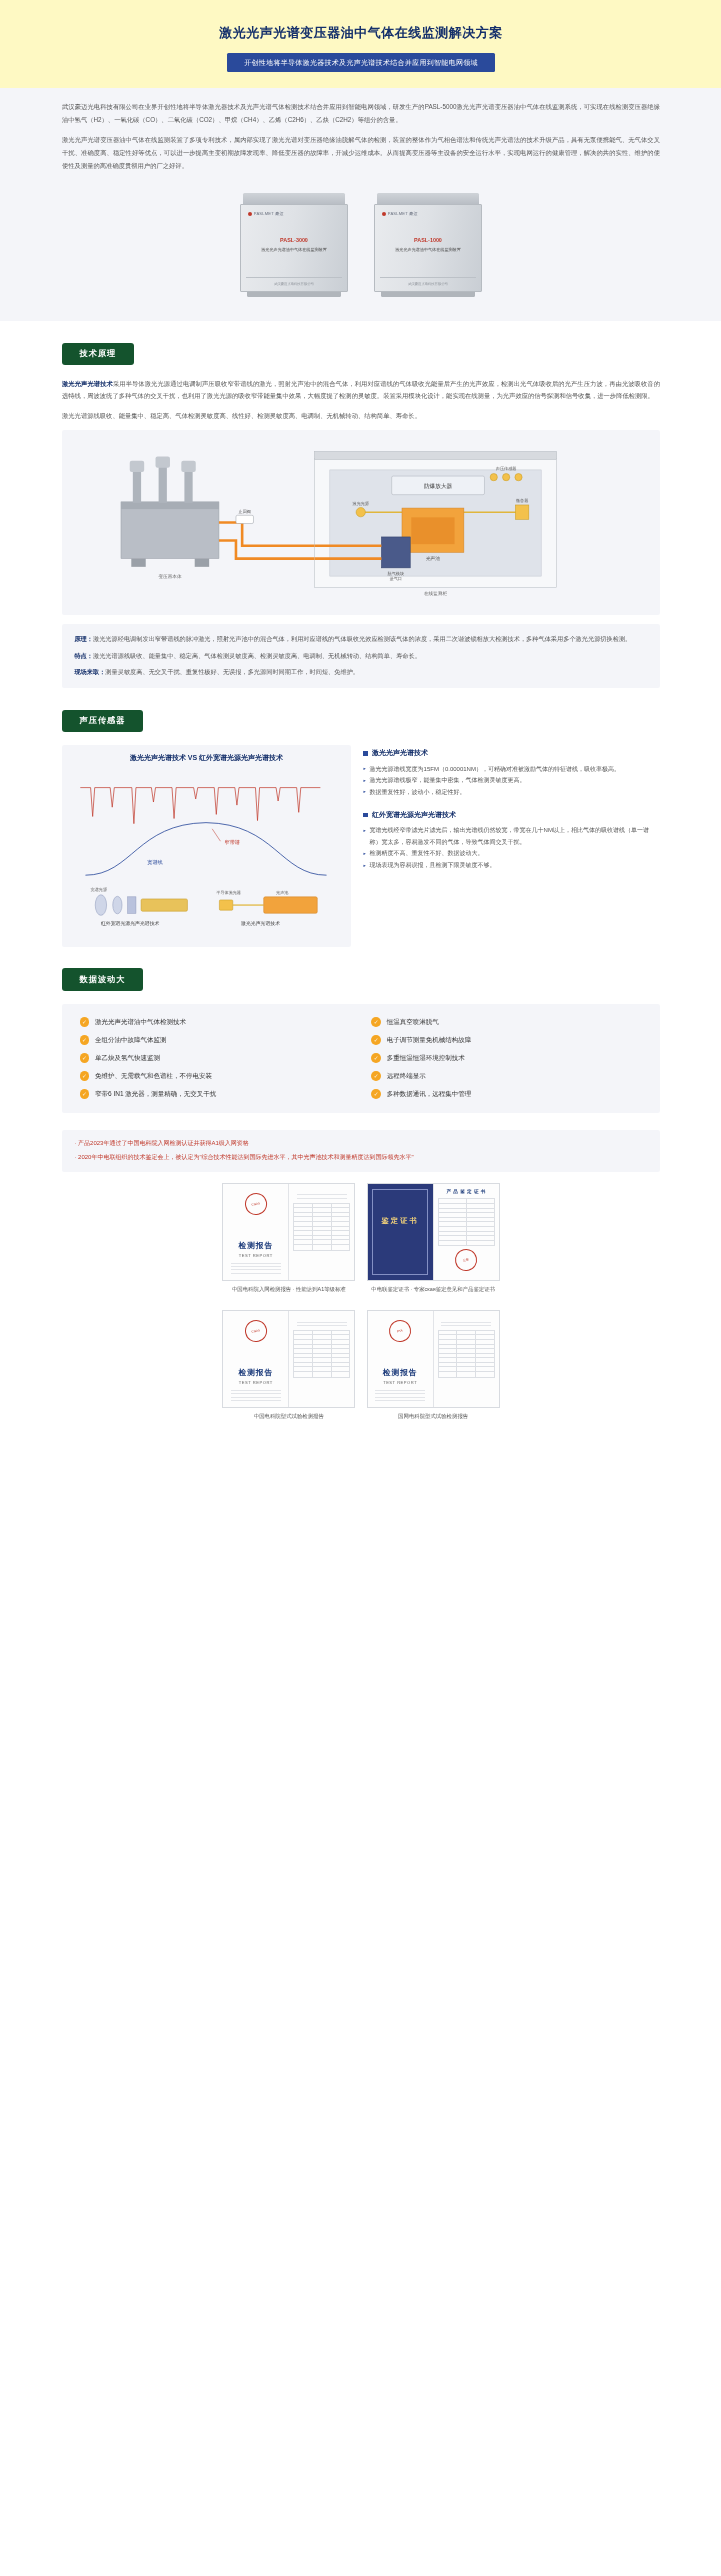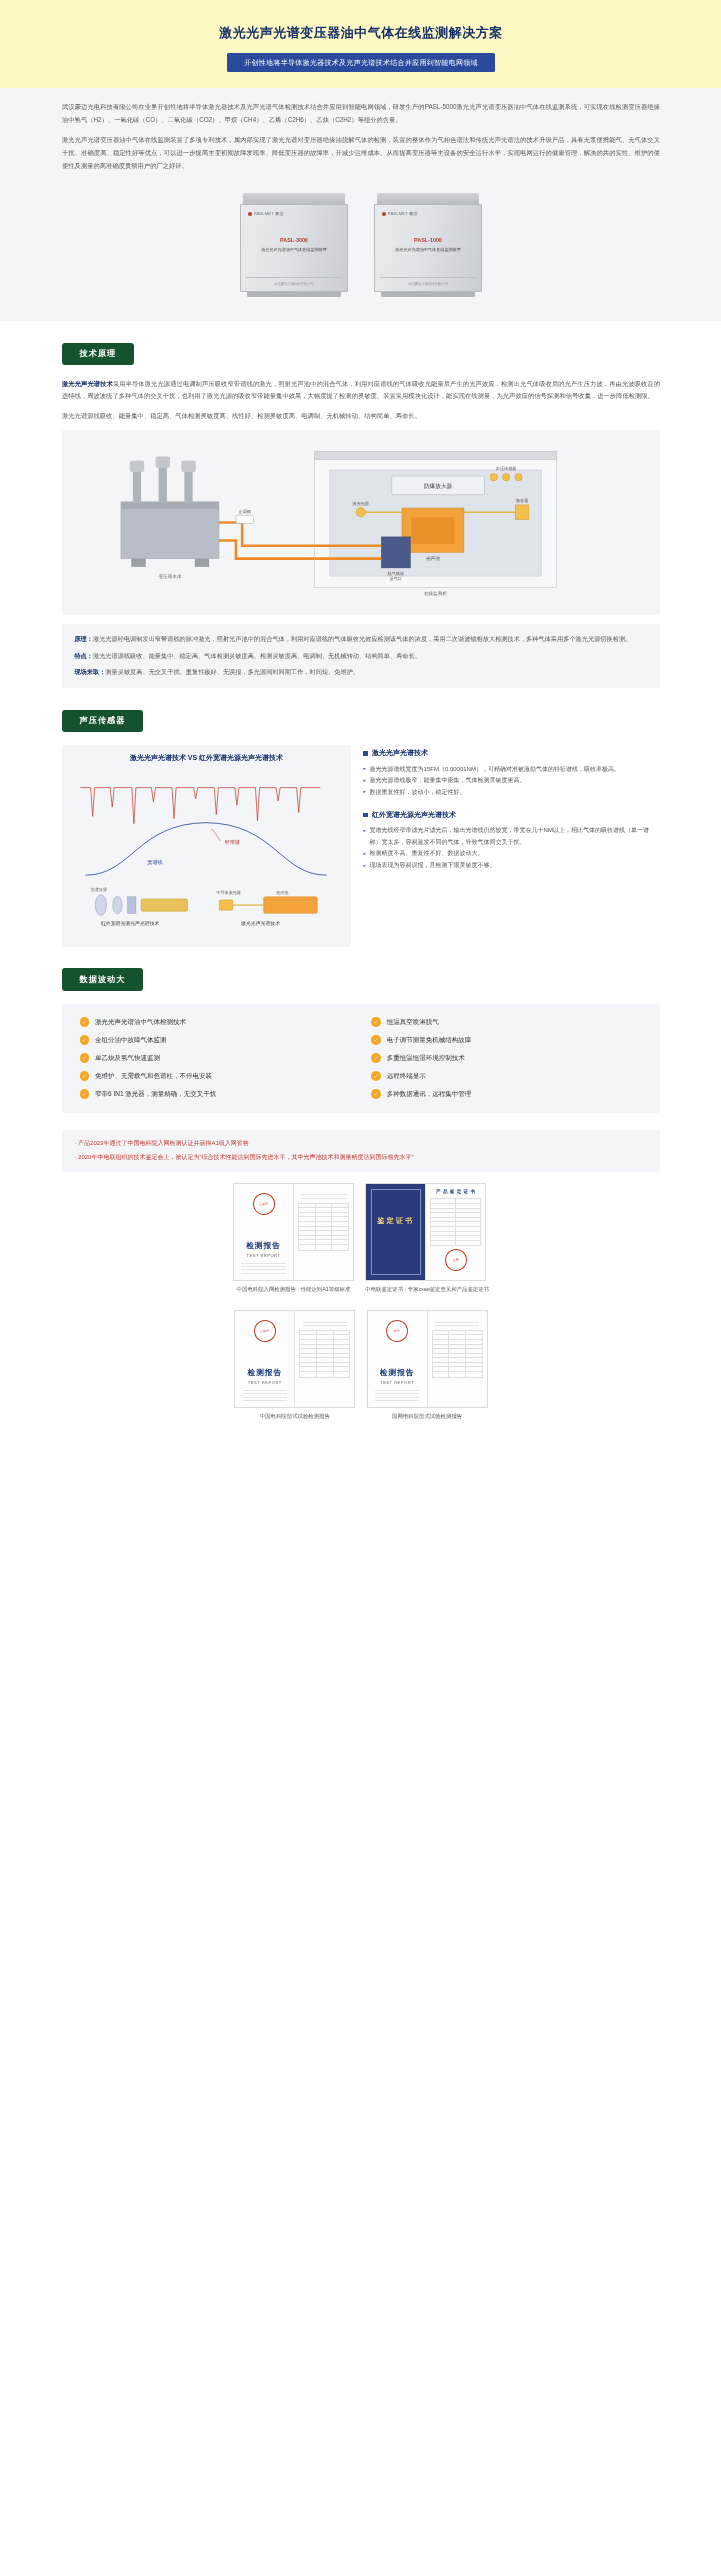--- a/index.html
+++ b/index.html
@@ -199,21 +199,21 @@
   }
   .cert-note p:last-child{margin-bottom:0;}
 
   
   .cert-row {
     display:flex; justify-content:center; gap:11.3px;
     margin: 11.3px 62px 0 62px;
   }
   .cert-cell { text-align:center; }
   .cert-doc {
-    width: 121px; height: 98px;
+    width: 133px; height: 98px;
     background:#fdfdfd;
     border:0.5px solid #d8dbe0;
     position:relative;
     overflow:hidden;
   }
   .cert-doc.two { display:flex; }
   .cert-half { flex:1; position:relative; padding:5.2px 4.1px; }
   .cert-half + .cert-half { border-left:0.5px solid #e2e4e8; }
   .cert-title-cn { font-size:7.7px; font-weight:bold; color:#1b3a7a; letter-spacing:1px; margin-top:26px;}
   .cert-title-sm { font-size:4.1px; color:#666; margin-top:2.1px; letter-spacing:0.5px;}

